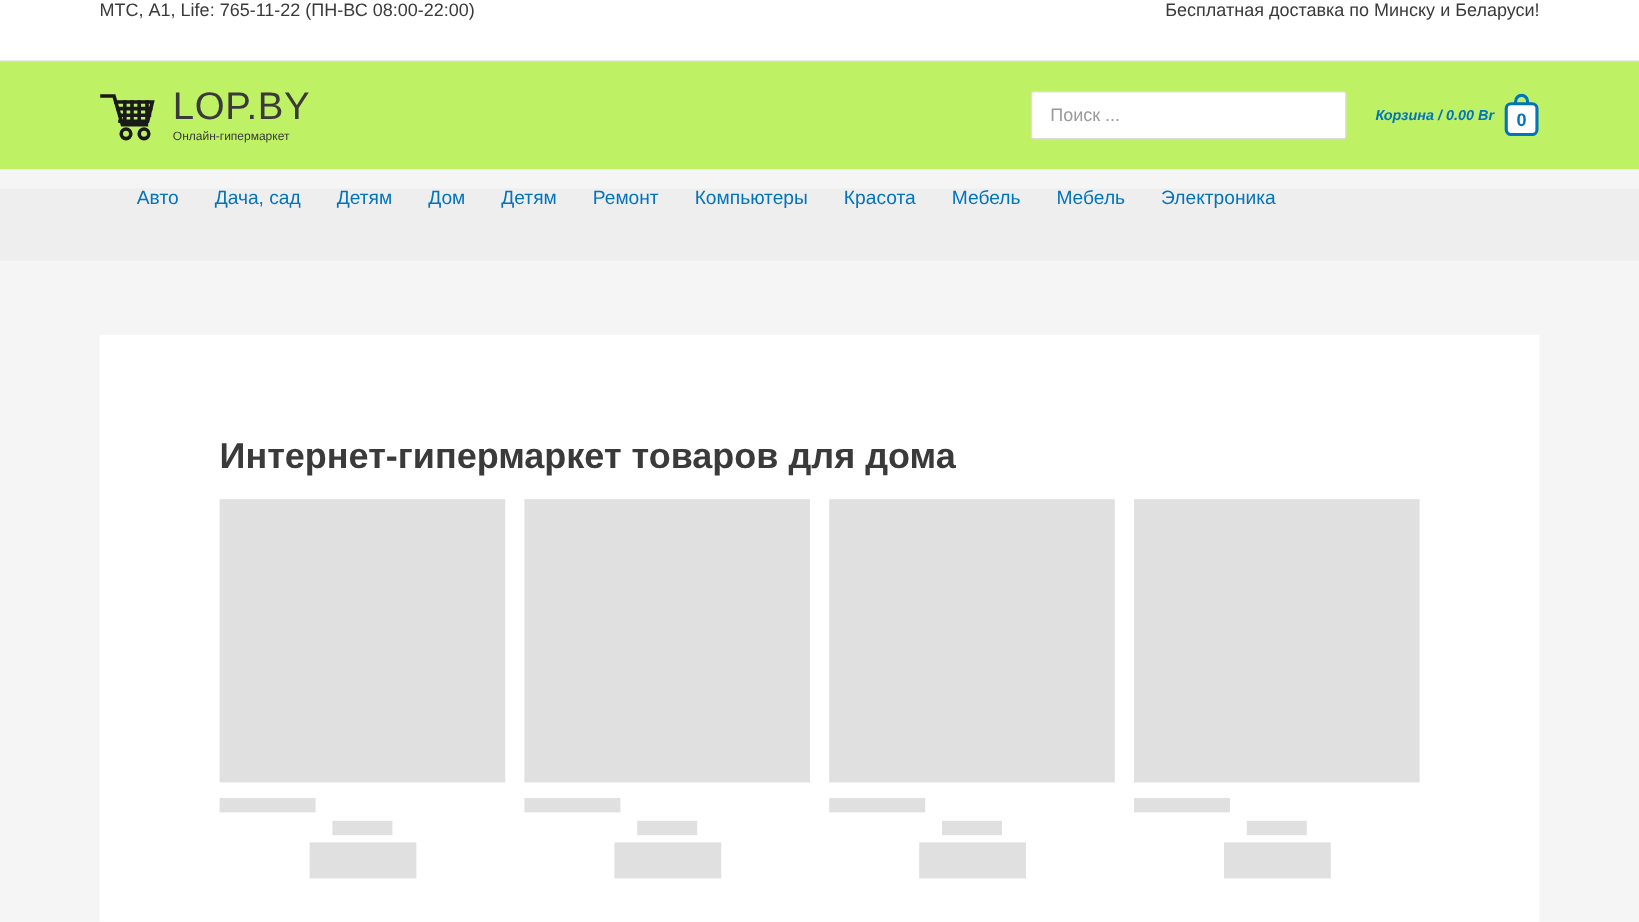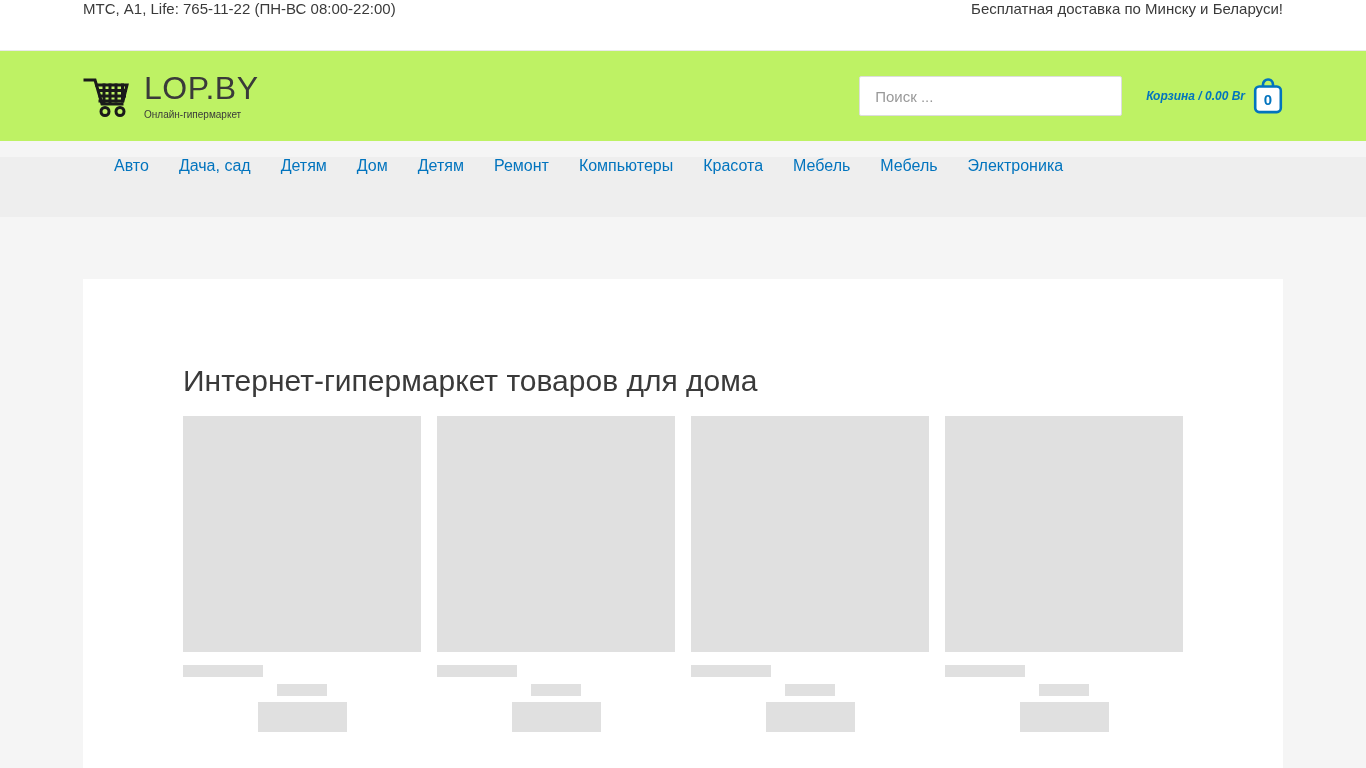--- a/index.html
+++ b/index.html
@@ -73,21 +73,21 @@
 
   
   .content-box {
     width: 1200px; margin: 62px auto 0;
     background: #ffffff;
     padding: 83px 100px 100px;
     min-height: 600px;
   }
   .page-title {
     margin: 0;
-    font-size: 30px; font-weight: 400; line-height: 1.25;
+    font-size: 30px; font-weight: 700; line-height: 1.25;
     color: #3a3a3a;
   }
   .sort-wrap { position: relative; display: inline-block; margin-top: 14px; }
   .sort-select {
     appearance: none; -webkit-appearance: none; -moz-appearance: none;
     width: 217px; height: 45px;
     padding: 0 36px 0 15px;
     font-size: 15px; color: #666666;
     font-family: "Liberation Sans", sans-serif;
     background: #fafafa;

